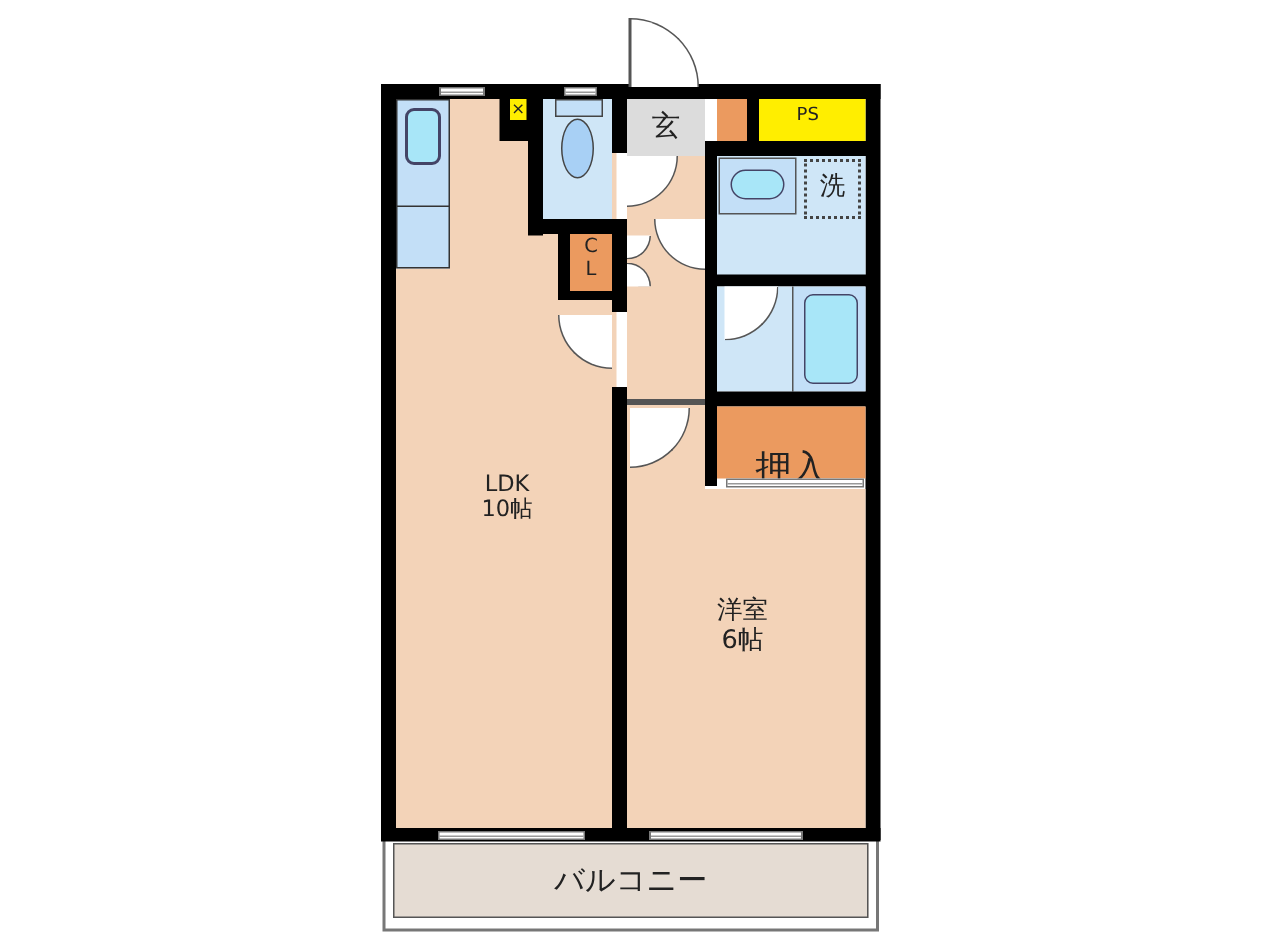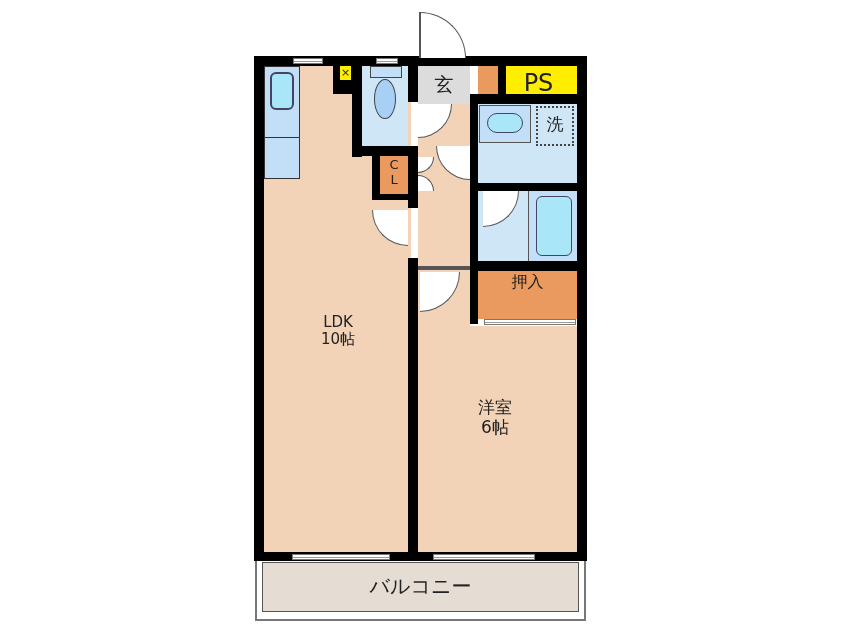--- a/index.html
+++ b/index.html
@@ -69,41 +69,41 @@
 <div class="abs" style="left:418px;top:157px;width:16px;height:16px;border:1.2px solid #555;border-left:none;border-top:none;border-radius:0 0 16px 0;background:#fff;"></div>
 <div class="abs" style="left:418px;top:175px;width:16px;height:16px;border:1.2px solid #555;border-left:none;border-bottom:none;border-radius:0 16px 0 0;background:#fff;"></div>
 
 <div class="wall" style="left:408px;top:194px;width:10px;height:14px;"></div>
 <div class="abs" style="left:372px;top:210px;width:36px;height:36px;border:1.5px solid #555;border-right:none;border-top:none;border-radius:0 0 0 36px;background:#fff;"></div>
 <div class="wall" style="left:408px;top:258px;width:10px;height:300px;"></div>
 
 <div class="abs" style="left:478px;top:66px;width:20px;height:28px;background:#eb9a5f;"></div>
 <div class="wall" style="left:498px;top:62px;width:8px;height:36px;"></div>
 <div class="abs" style="left:506px;top:66px;width:71px;height:28px;background:#ffee00;">
-  <div class="label" style="left:10px;right:16px;top:4px;font-size:24px;">PS</div>
+  <div class="label" style="left:10px;right:16px;top:4px;font-size:12px;">PS</div>
 </div>
 <div class="wall" style="left:470px;top:94px;width:110px;height:10px;"></div>
 <div class="wall" style="left:470px;top:94px;width:8px;height:230px;"></div>
 
 <div class="abs" style="left:478px;top:104px;width:99px;height:80px;background:#cfe6f7;"></div>
 <div class="abs" style="left:479px;top:105px;width:52px;height:38px;background:#c3dff7;border:1px solid #555;"></div>
 <div class="abs" style="left:487px;top:113px;width:36px;height:20px;background:#a8e6f8;border:1.5px solid #446;border-radius:10px;"></div>
 <div class="abs" style="left:536px;top:106px;width:38px;height:40px;border:2px dotted #444;">
   <div class="label" style="left:0;right:0;top:7px;font-size:17px;">洗</div>
 </div>
 
 <div class="wall" style="left:478px;top:183px;width:100px;height:8px;"></div>
 <div class="abs" style="left:478px;top:191px;width:50px;height:70px;background:#cfe6f7;"></div>
 <div class="abs" style="left:483px;top:191px;width:36px;height:36px;border:1.5px solid #555;border-left:none;border-top:none;border-radius:0 0 36px 0;background:#fff;"></div>
 <div class="abs" style="left:528px;top:191px;width:49px;height:70px;background:#c3dff7;border-left:1px solid #555;"></div>
 <div class="abs" style="left:536px;top:196px;width:36px;height:60px;background:#a8e6f8;border:1.5px solid #446;border-radius:6px;"></div>
 <div class="wall" style="left:470px;top:261px;width:110px;height:10px;"></div>
 
 <div class="abs" style="left:478px;top:271px;width:99px;height:48px;background:#eb9a5f;">
-  <div class="label" style="left:0;right:0;top:2px;font-size:16px;">押入</div>
+  <div class="label" style="left:0;right:0;top:28px;font-size:24px;">押入</div>
 </div>
 <div class="win" style="left:484px;top:319px;width:92px;height:6px;"></div>
 
 <div class="floor" style="left:418px;top:268px;width:52px;height:60px;"></div>
 <div class="floor" style="left:418px;top:326px;width:159px;height:226px;"></div>
 <div class="wall" style="left:418px;top:266px;width:52px;height:4px;background:#555;"></div>
 <div class="abs" style="left:420px;top:272px;width:40px;height:40px;border:1.5px solid #555;border-left:none;border-top:none;border-radius:0 0 40px 0;background:#fff;"></div>
 
 <div class="label" style="left:460px;top:398px;width:70px;font-size:17px;">
   <div>洋室</div>

